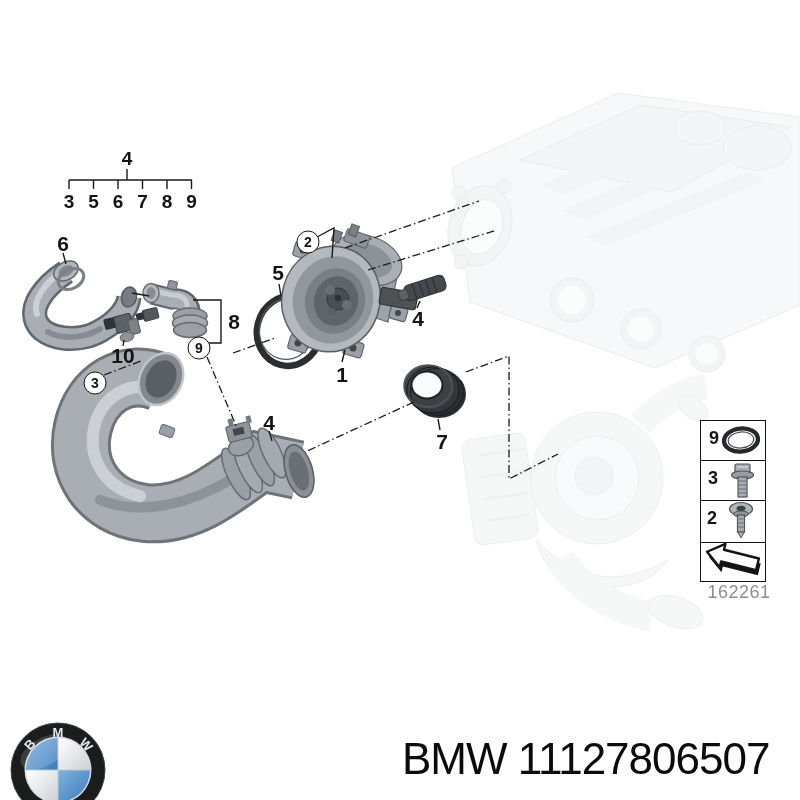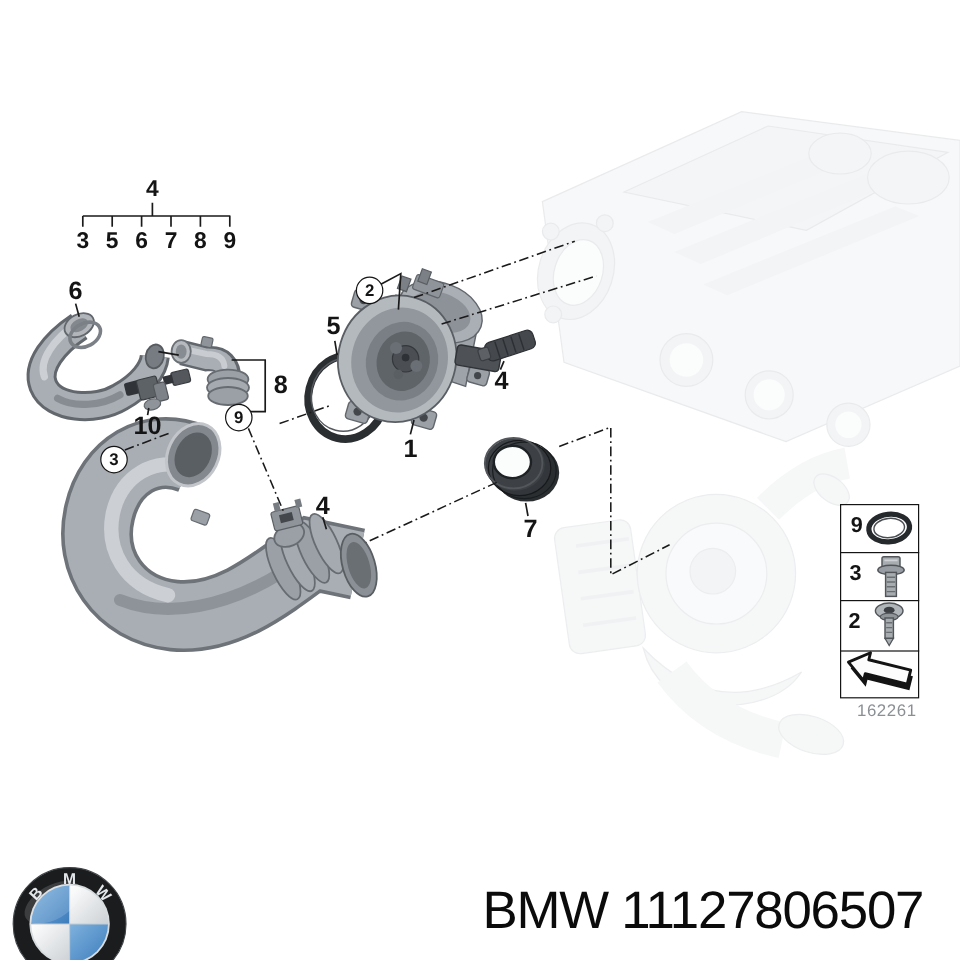--- a/index.html
+++ b/index.html
@@ -11,21 +11,21 @@
       font-size:21px;line-height:1;white-space:nowrap;}
   .tree-num{font-size:19px;}
   .circ{position:absolute;transform:translate(-50%,-50%);width:21px;height:21px;
         border:1.7px solid #141414;border-radius:50%;background:#fff;
         font-weight:700;font-size:14px;line-height:21px;text-align:center;color:#141414;}
   .legend-box{position:absolute;left:700px;top:420px;width:66px;height:162px;
         border:1.7px solid #141414;background:transparent;box-sizing:border-box;}
   .legend-div{position:absolute;left:700px;width:66px;height:0;border-top:1.4px solid #141414;}
   .legend-num{position:absolute;transform:translate(-50%,-50%);font-weight:700;
         font-size:18px;color:#141414;}
-  .figcode{position:absolute;transform:translate(-50%,-50%);font-size:14px;color:#8a8f94;
+  .figcode{position:absolute;transform:translate(-50%,-50%);font-size:18px;color:#8a8f94;
         letter-spacing:0.5px;}
   #part-label{position:absolute;left:402px;top:734px;font-size:44px;font-weight:400;
         letter-spacing:-1px;color:#0b0b0b;white-space:nowrap;}
   #roundel{position:absolute;left:2px;top:714px;}
 </style>
 </head>
 <body>
 
 <div id="stage">
 

